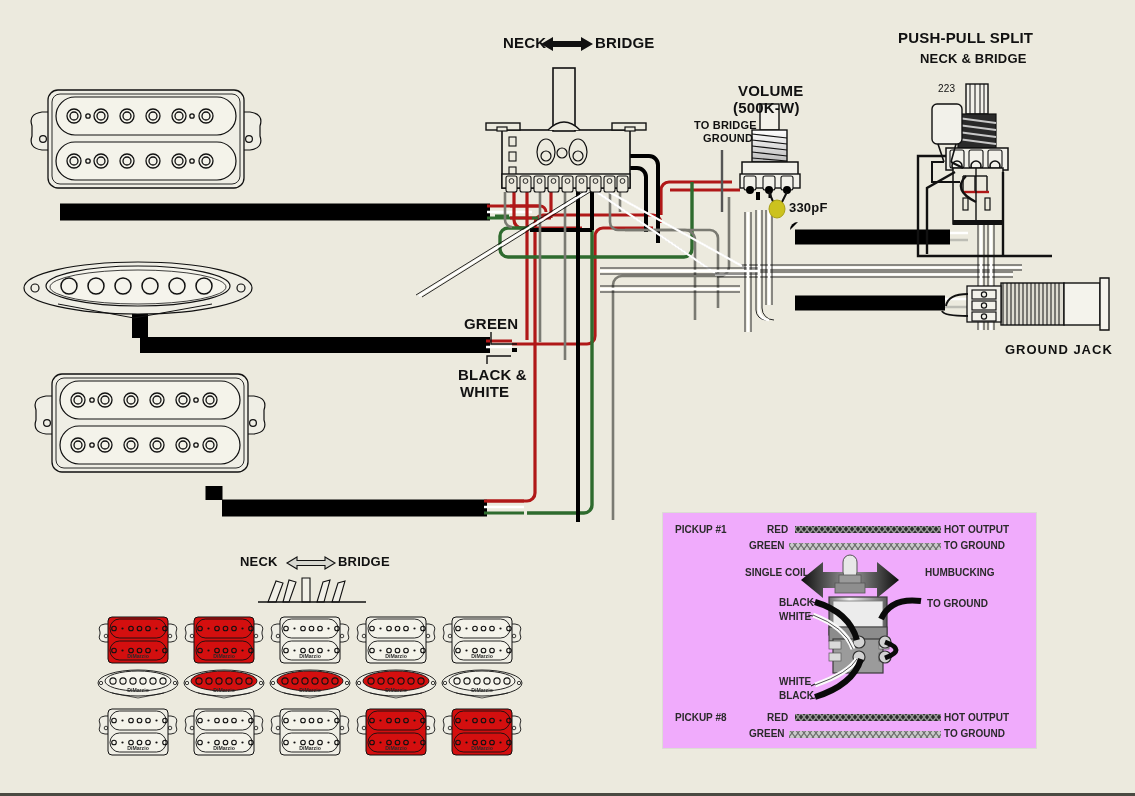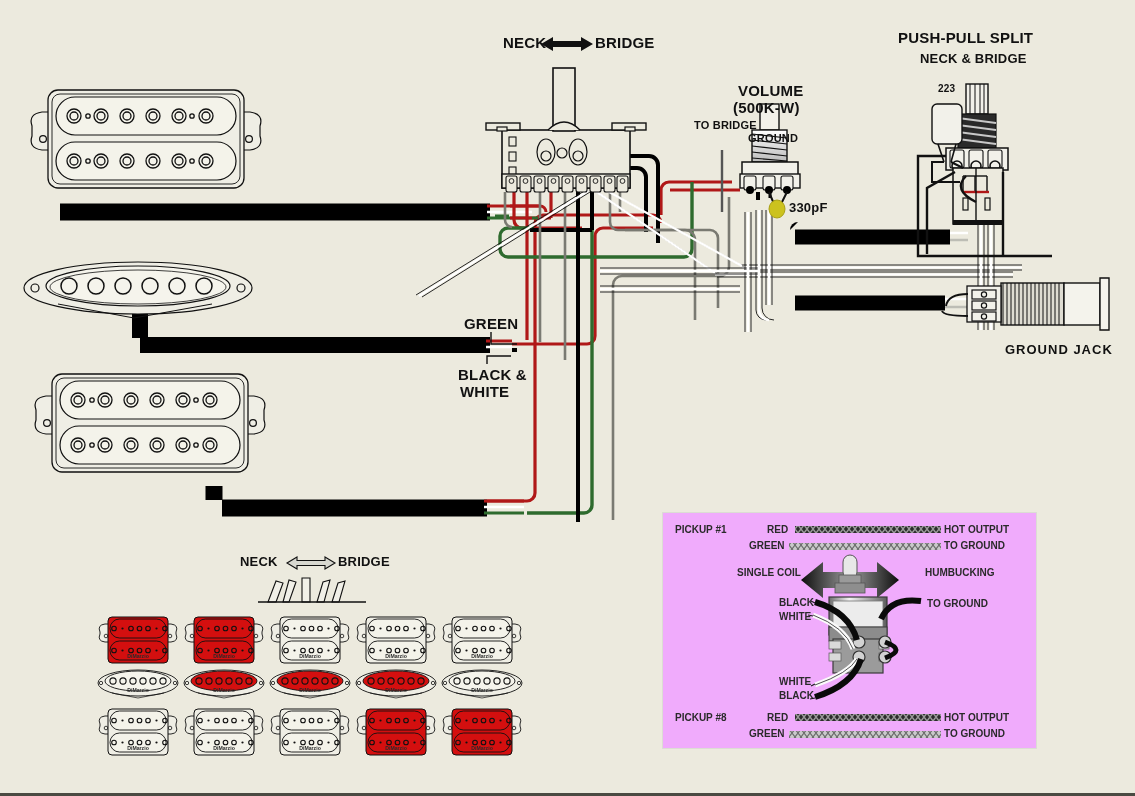--- a/index.html
+++ b/index.html
@@ -8,21 +8,21 @@
   #page{
     position:relative;width:1135px;height:796px;
     background:#eceade;
     border-bottom:3px solid #4a4a42;
     box-sizing:border-box;overflow:hidden;
   }
   .lbl{position:absolute;font-weight:bold;color:#111;letter-spacing:.2px;white-space:nowrap;}
   .lbl.big{font-size:15px;}
   .lbl.med{font-size:13px;}
   .lbl.sm{font-size:11px;}
-  .lbl.xs{font-size:9px;font-weight:bold;}
+  .lbl.xs{font-size:9px;font-weight:normal;}
   svg{position:absolute;left:0;top:0;}
   .sv{position:absolute;}
   
   .hb{position:absolute;}
   .sc{position:absolute;}
   
   #inset{
     position:absolute;left:662px;top:512px;width:375px;height:237px;
     background:#f0abfc;border:1px solid #dcdcd4;box-sizing:border-box;
   }
@@ -424,21 +424,21 @@
   <div class="lbl big" style="left:503px;top:34px;">NECK</div>
   <svg class="sv" style="left:539px;top:35px;" width="56" height="18">
     <path d="M2 9 L14 2 L14 6 L42 6 L42 2 L54 9 L42 16 L42 12 L14 12 L14 16 Z" fill="#111"></path>
   </svg>
   <div class="lbl big" style="left:595px;top:34px;">BRIDGE</div>
 
   <div class="lbl big" style="left:738px;top:82px;">VOLUME</div>
   <div class="lbl big" style="left:733px;top:99px;text-align:center;">(500K-W)</div>
 
   <div class="lbl sm" style="left:694px;top:119px;">TO BRIDGE</div>
-  <div class="lbl sm" style="left:703px;top:132px;margin-left:45px;">GROUND</div>
+  <div class="lbl sm" style="left:703px;top:132px;">GROUND</div>
 
   <div class="lbl med" style="left:789px;top:200px;">330pF</div>
 
   <div class="lbl big" style="left:898px;top:29px;">PUSH-PULL  SPLIT</div>
   <div class="lbl med" style="left:920px;top:51px;">NECK &amp; BRIDGE</div>
   <div class="lbl xs" style="left:938px;top:83px;font-size:10px;">223</div>
 
   <div class="lbl med" style="left:1005px;top:342px;letter-spacing:1px;">GROUND JACK</div>
 
   <div class="lbl big" style="left:464px;top:315px;">GREEN</div>
@@ -808,21 +808,21 @@
       </div>
     </div>
 
   <div id="inset">
     <div class="ins-t" style="left:12px;top:11px;">PICKUP #1</div>
     <div class="ins-t" style="left:104px;top:11px;">RED</div>
     <div class="ins-t" style="left:281px;top:11px;">HOT OUTPUT</div>
     <div class="ins-t" style="left:86px;top:27px;">GREEN</div>
     <div class="ins-t" style="left:281px;top:27px;">TO GROUND</div>
 
-    <div class="ins-t" style="left:74px;top:54px;">SINGLE COIL</div>
+    <div class="ins-t" style="left:82px;top:54px;">SINGLE COIL</div>
     <div class="ins-t" style="left:262px;top:54px;">HUMBUCKING</div>
 
     <div class="ins-t" style="left:116px;top:84px;">BLACK</div>
     <div class="ins-t" style="left:116px;top:98px;">WHITE</div>
     <div class="ins-t" style="left:264px;top:85px;">TO GROUND</div>
 
     <div class="ins-t" style="left:116px;top:163px;">WHITE</div>
     <div class="ins-t" style="left:116px;top:177px;">BLACK</div>
 
     <div class="ins-t" style="left:12px;top:199px;">PICKUP #8</div>

